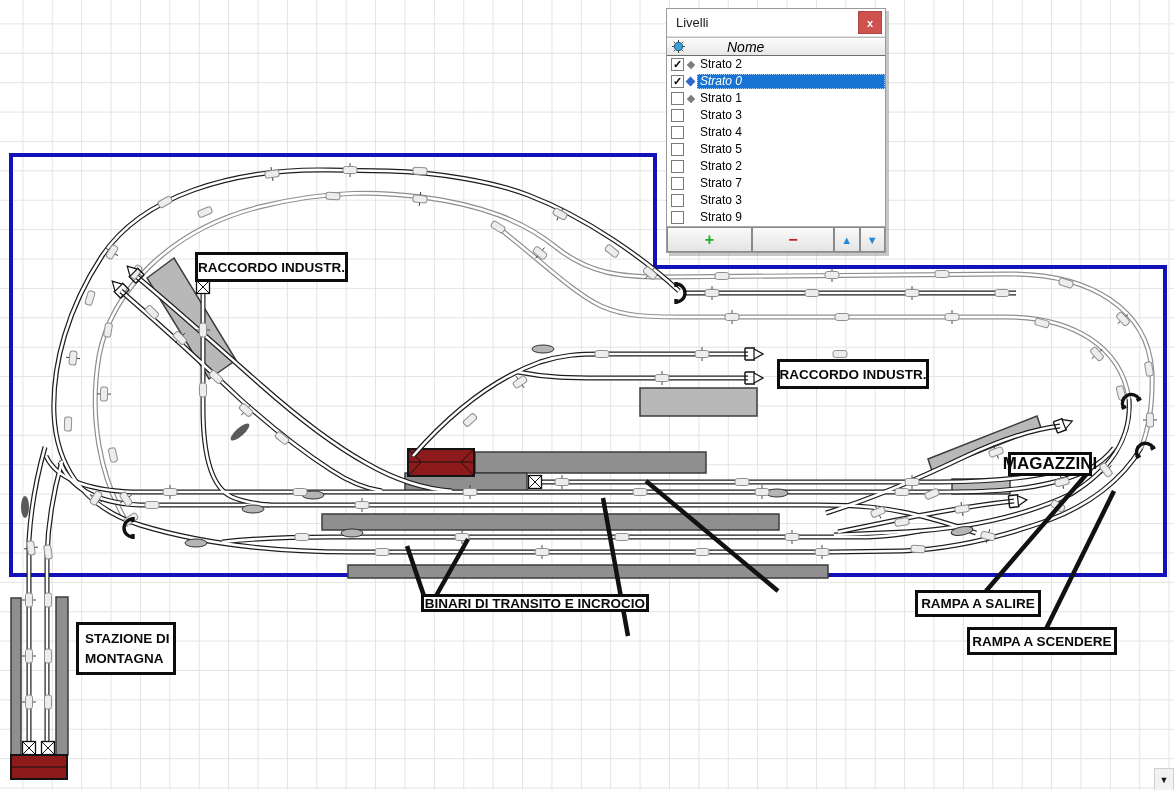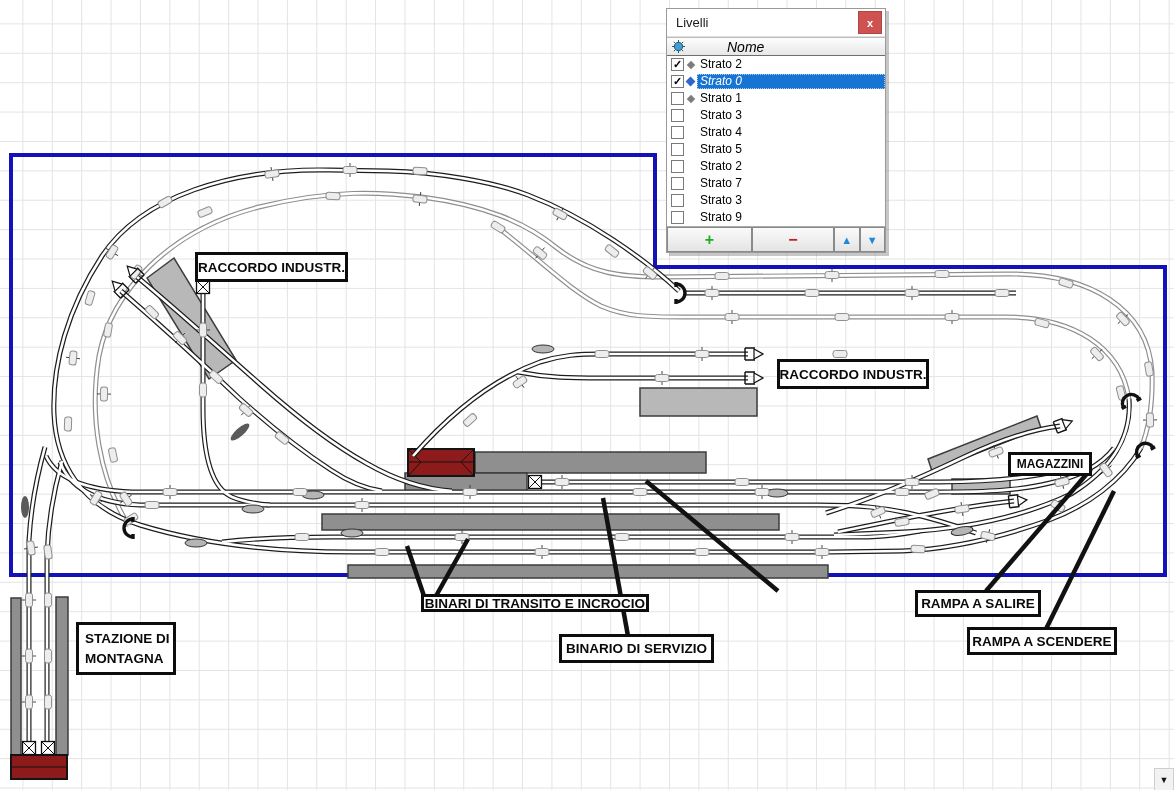--- a/index.html
+++ b/index.html
@@ -571,23 +571,22 @@
         <line x1="436" y1="596" x2="468" y2="539" stroke="#111" stroke-width="4.5"></line>
         <line x1="628" y1="636" x2="603" y2="498" stroke="#111" stroke-width="4.5"></line>
         <line x1="778" y1="591" x2="646" y2="481" stroke="#111" stroke-width="4.5"></line>
         <line x1="986" y1="591" x2="1091" y2="469" stroke="#111" stroke-width="4.5"></line>
         <line x1="1046" y1="629" x2="1114" y2="491" stroke="#111" stroke-width="4.5"></line>
       </g>
   </svg>
 
   <div class="plan-label" style="left:195px;top:252px;width:153px;height:30px;">RACCORDO INDUSTR.</div>
   <div class="plan-label" style="left:777px;top:359px;width:152px;height:30px;">RACCORDO INDUSTR.</div>
-  <div class="plan-label" style="left:1008px;top:452px;width:84px;height:24px;font-size:12px;">MAGAZZINI</div>
+  <div class="plan-label" style="left:1008px;top:452px;width:84px;height:24px;font-size:17px;">MAGAZZINI</div>
   <div class="plan-label" style="left:377px;top:594px;width:228px;height:18px;margin-left:44px;">BINARI DI TRANSITO E INCROCIO</div>
-  <div class="plan-label" style="left:559px;top:634px;width:155px;height:29px;">BINARIO DI SERVIZIO</div>
   <div class="plan-label" style="left:915px;top:590px;width:126px;height:27px;">RAMPA A SALIRE</div>
   <div class="plan-label multiline" style="left:76px;top:622px;width:100px;height:53px;">STAZIONE DI MONTAGNA</div>
   <div class="plan-label" style="left:967px;top:627px;width:150px;height:28px;">RAMPA A SCENDERE</div>
 </div>
 
 <div id="layers-panel">
   <div class="lp-titlebar">
     <span class="lp-title">Livelli</span>
     <span class="lp-close">x</span>
   </div>

